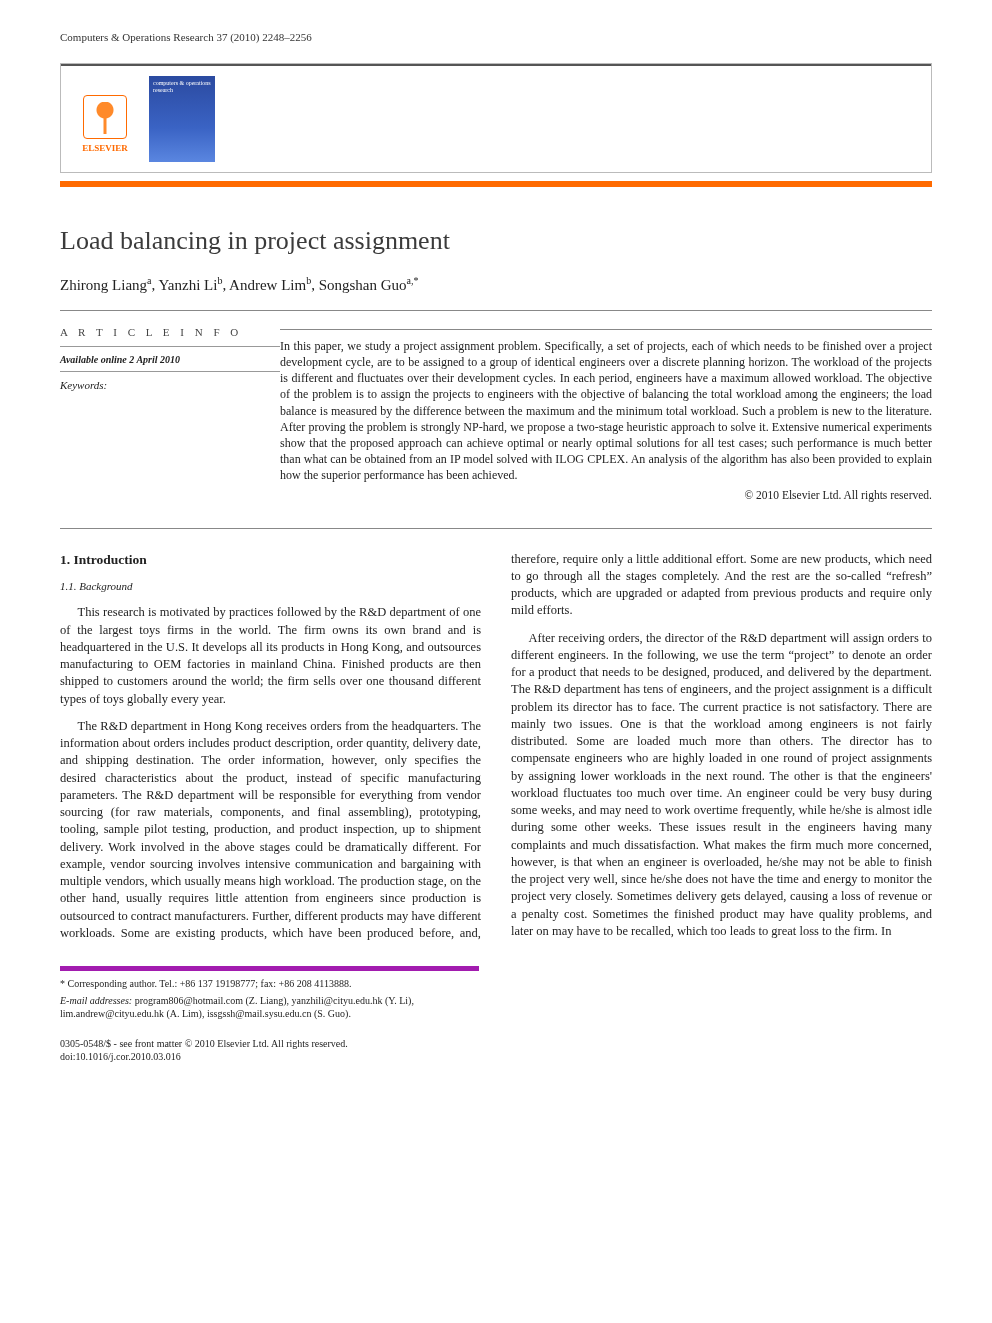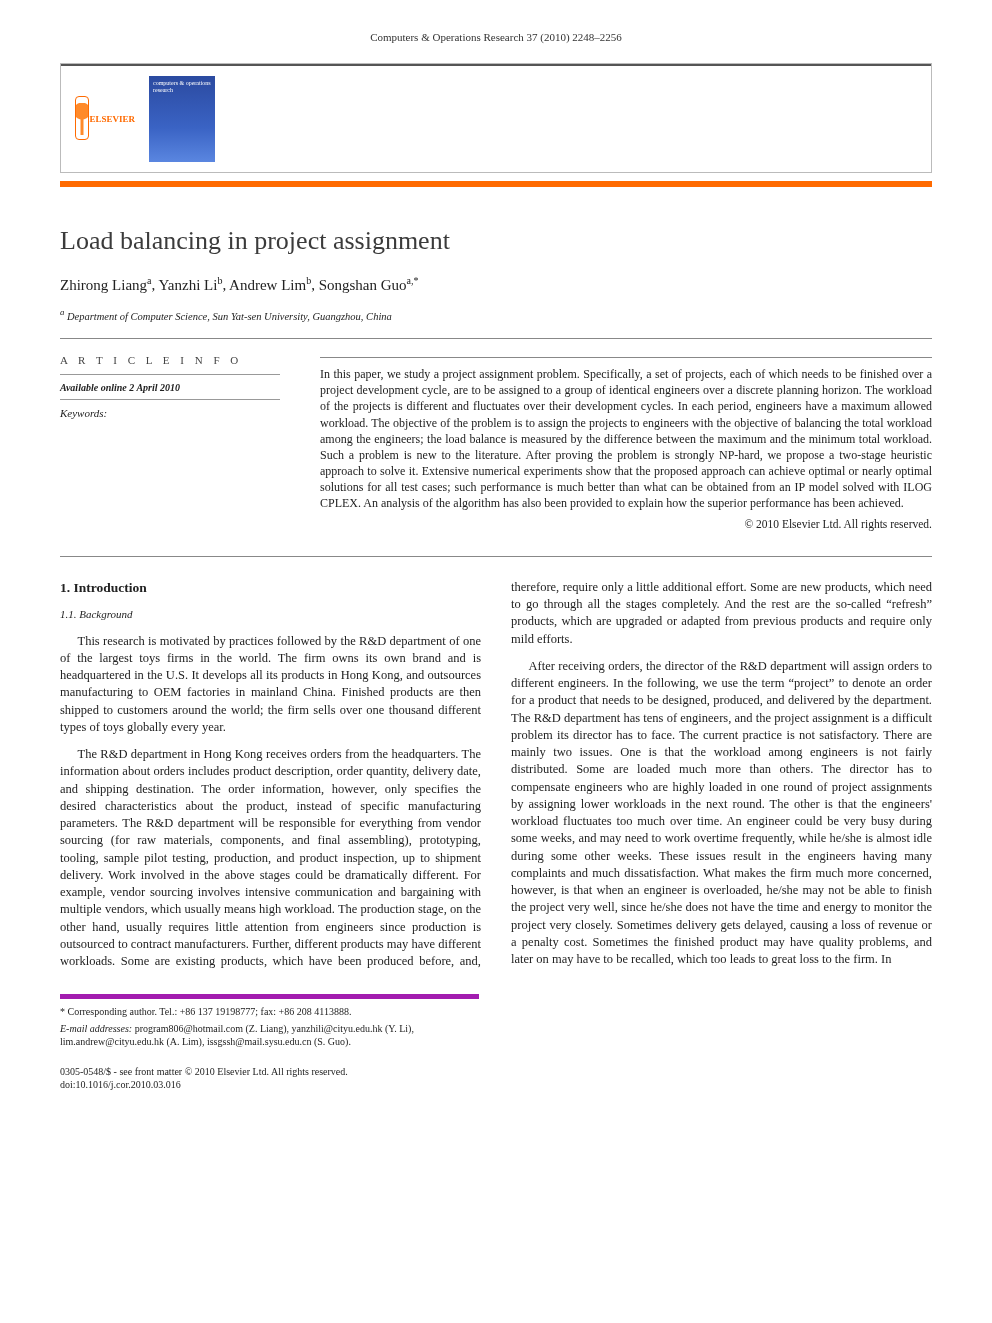--- a/index.html
+++ b/index.html
@@ -7,21 +7,21 @@
     font-family: Georgia, 'Times New Roman', serif;
     background: #fff;
     color: #222;
     width: 992px;
     margin: 0 auto;
     padding: 30px 60px;
     font-size: 13px;
     line-height: 1.4;
   }
   .running-head {
-    text-align: center;
+    text-align: left;
     font-size: 11px;
     color: #333;
     margin-bottom: 18px;
   }
   .banner {
     border: 1px solid #bbb;
     position: relative;
     margin-bottom: 8px;
   }
   .banner-top-rule {
@@ -31,21 +31,21 @@
   .banner-inner {
     display: flex;
     align-items: center;
     padding: 10px 14px;
     gap: 14px;
   }
   .elsevier-logo {
     width: 60px;
     height: 70px;
     display: flex;
-    flex-direction: row;
+    flex-direction: column;
     align-items: center;
     justify-content: flex-end;
     color: #ff6a00;
     font-size: 9px;
     font-weight: bold;
   }
   .elsevier-tree {
     width: 44px;
     height: 44px;
     border: 1px solid #ff6a00;
@@ -125,21 +125,20 @@
   .affiliations {
     font-size: 10.5px;
     font-style: italic;
     color: #222;
     margin-bottom: 14px;
   }
   .affiliations div { margin-bottom: 1px; }
   hr.thin { border: none; border-top: 1px solid #888; margin: 6px 0 14px; }
   .meta-row {
     display: flex;
-    gap: 40px;
     margin-bottom: 24px;
   }
   .info-col { width: 220px; flex-shrink: 0; }
   .abstract-col { flex: 1; }
   .section-label {
     font-size: 11px;
     letter-spacing: 4px;
     color: #444;
     margin-bottom: 6px;
   }
@@ -215,21 +214,20 @@
 <h1 class="article-title">Load balancing in project assignment</h1>
 
 <div class="authors">
   <span><span>Zhirong Liang</span><sup>a</sup></span>,
   <span><span>Yanzhi Li</span><sup>b</sup></span>,
   <span><span>Andrew Lim</span><sup>b</sup></span>,
   <span><span>Songshan Guo</span><sup>a,*</sup></span>
 </div>
 
 <div class="affiliations">
-  <div><sup>a</sup> <span>Department of Computer Science, Sun Yat-sen University, Guangzhou, China</span></div>
 </div>
 
 <hr class="thin">
 
 <div class="meta-row">
   <div class="info-col">
     <div class="section-label">A R T I C L E   I N F O</div>
     <div class="info-block">
       <hr>
       <div class="online-date">Available online 2 April 2010</div>

